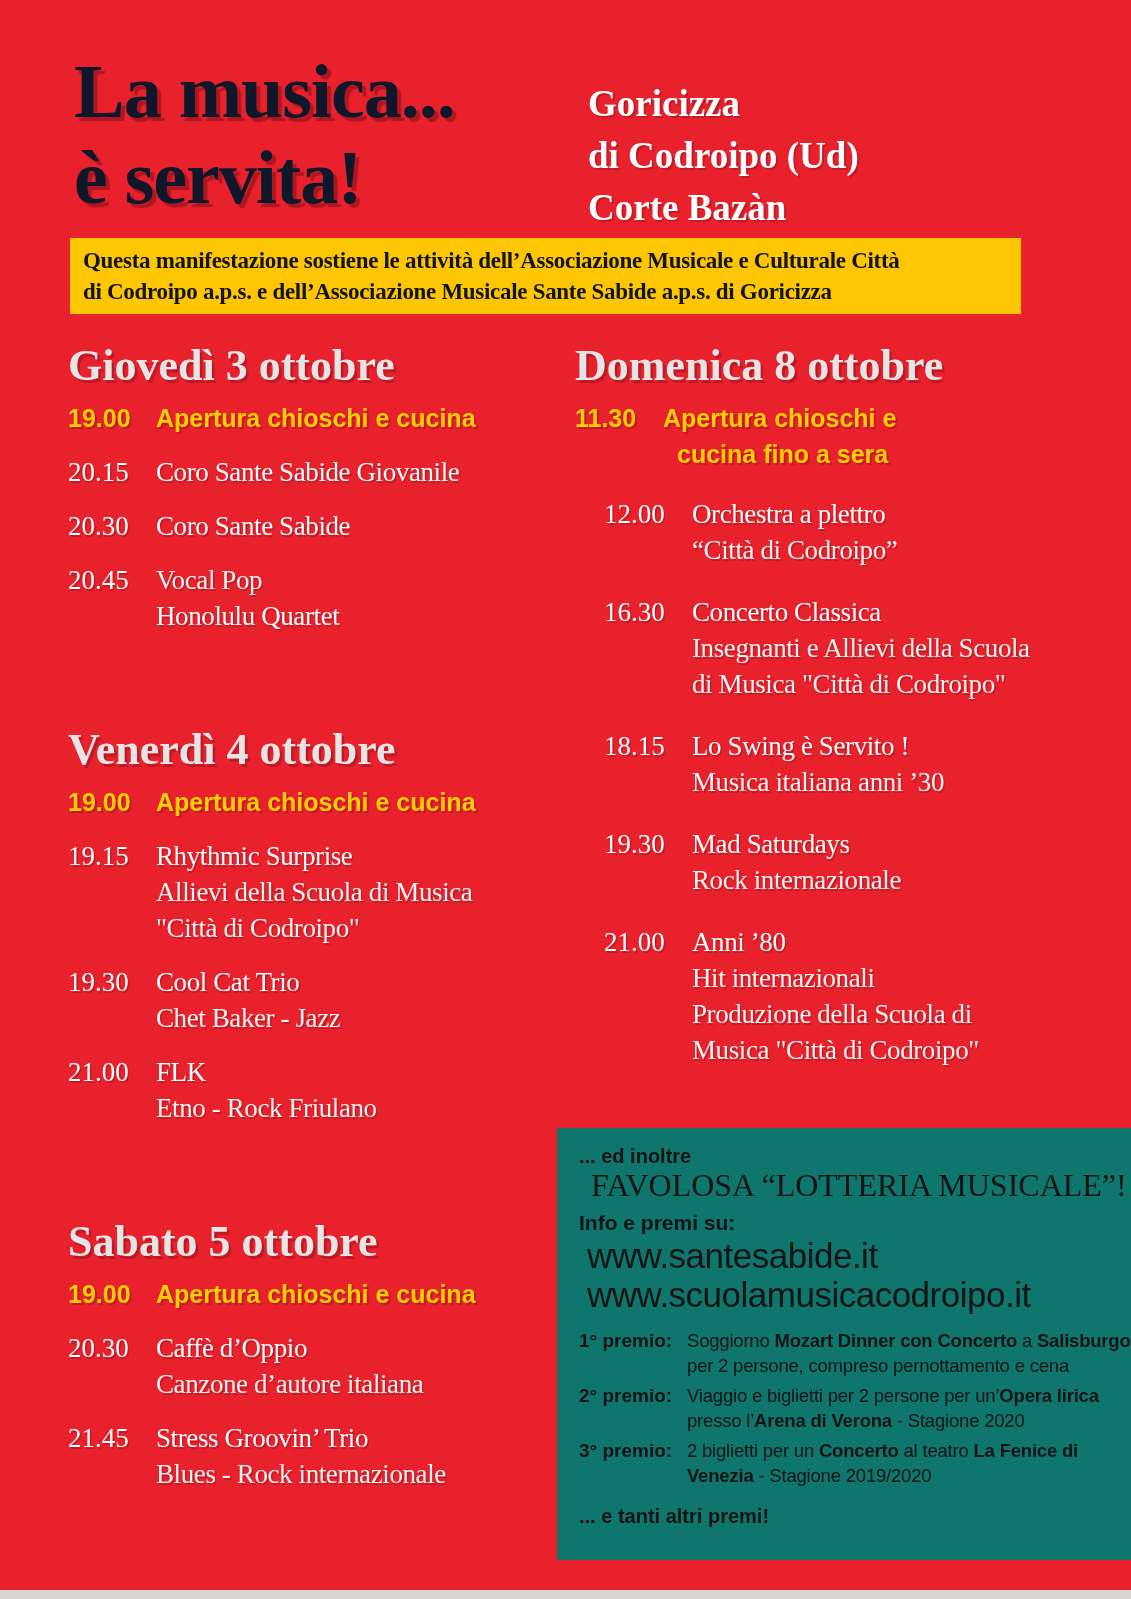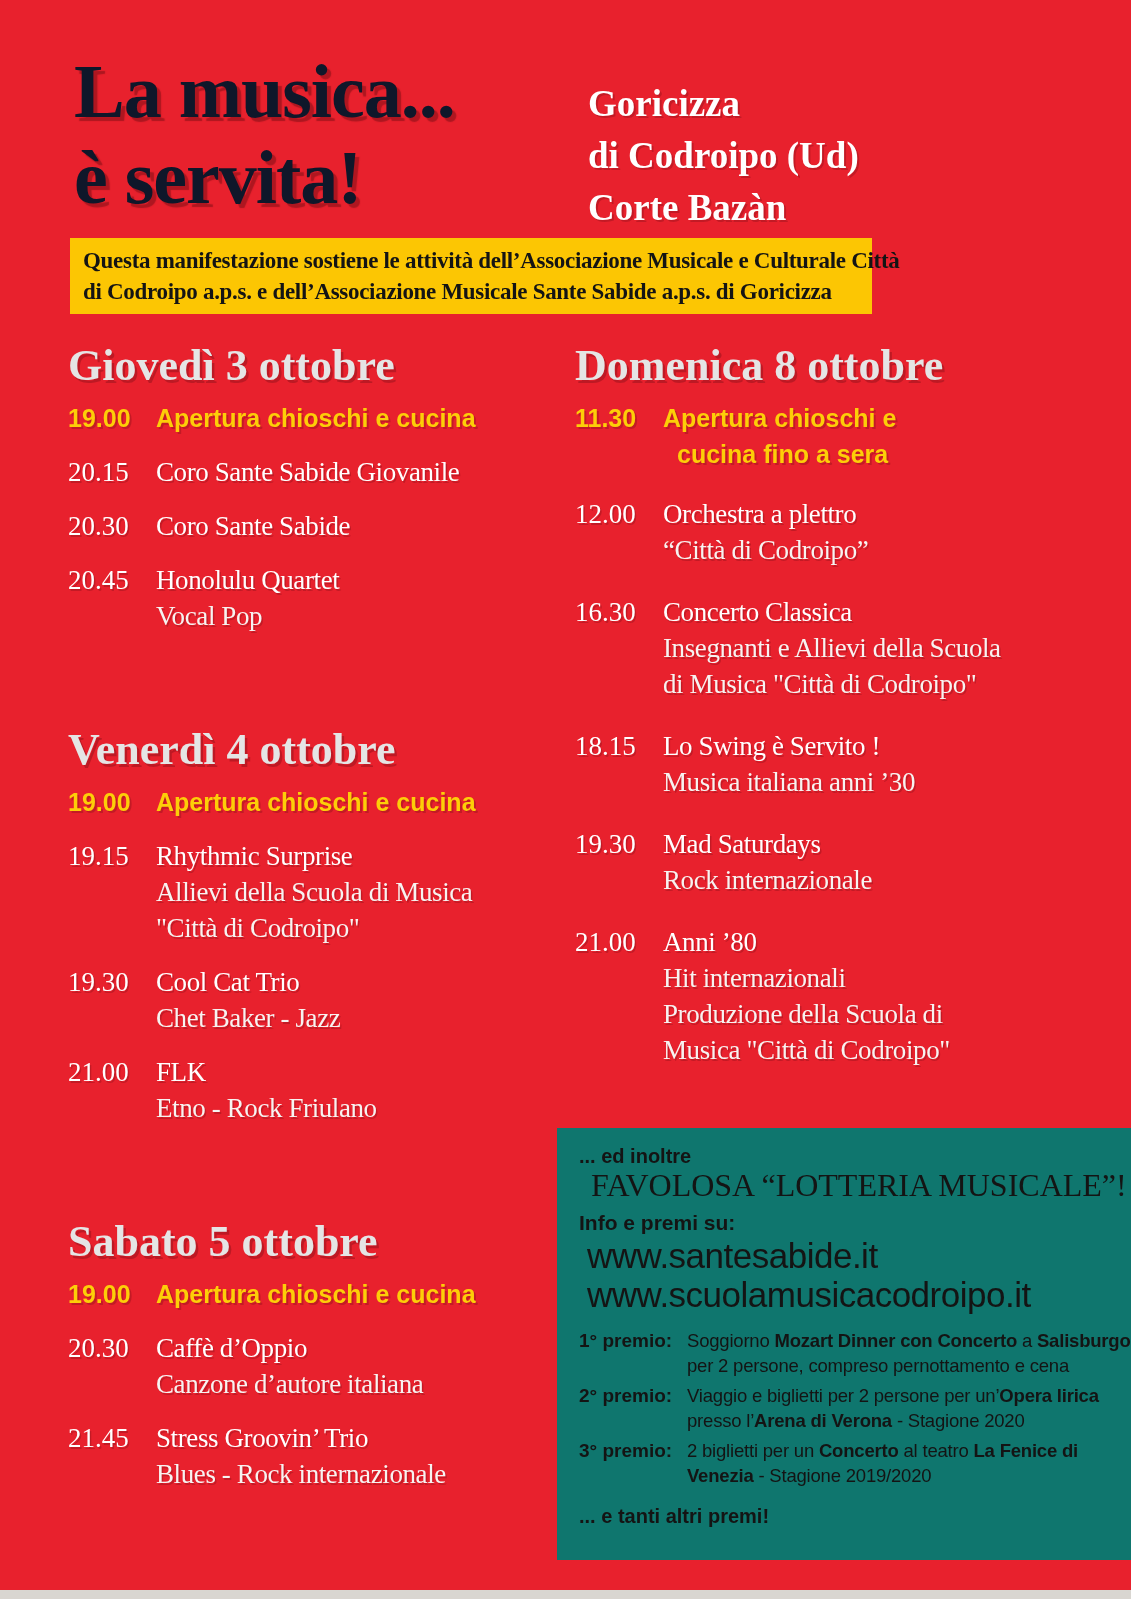--- a/index.html
+++ b/index.html
@@ -19,21 +19,21 @@
     letter-spacing:-1px;white-space:nowrap;
   }
   .location{
     position:absolute;left:588px;top:78px;
     color:#ffffff;font-weight:bold;
     font-size:37px;line-height:52px;
     text-shadow:2px 2px 0 rgba(125,14,22,0.35);
     white-space:nowrap;
   }
   .banner{
-    position:absolute;left:70px;top:238px;width:802px;height:76px;
+    position:absolute;left:70px;top:238px;width:951px;height:76px;
     background:#fcc603;color:#141414;
     box-sizing:border-box;padding:7px 13px 0 13px;
     font-weight:bold;font-size:23px;line-height:31px;
     letter-spacing:-0.3px;
   }
   .banner div{white-space:nowrap;}
   
   .col{position:absolute;top:338px;}
   .col-left{left:68px;width:482px;}
   .col-right{left:575px;width:522px;}
@@ -49,21 +49,21 @@
     font-family:"Liberation Sans", sans-serif;font-weight:bold;
     color:#fdce08;font-size:25px;line-height:36px;
     text-shadow:2px 2px 0 rgba(125,14,22,0.35);
   }
   .op-time{width:88px;flex:none;}
   .op-line{white-space:nowrap;}
   .op-line.indent2{margin-left:14px;}
   .col-right .opening{margin-bottom:24px;}
   .event{display:flex;margin-bottom:18px;color:#ffffff;
     text-shadow:1.5px 1.5px 0 rgba(125,14,22,0.35);}
-  .col-right .event{margin-bottom:26px;}
+  .col-right .event{margin-bottom:26px;margin-left:29px;}
   .ev-time{width:88px;flex:none;font-size:27px;line-height:36px;}
   .ev-text{flex:1;}
   .ev-line{font-size:27px;line-height:36px;white-space:nowrap;letter-spacing:-0.4px;}
   .ev-line.sub{color:#f7f3f1;}
   
   .lottery{
     position:absolute;left:557px;top:1128px;width:603px;height:432px;
     background:#0f766e;color:#141414;
     box-sizing:border-box;padding:16px 20px 0 22px;
     font-family:"Liberation Sans", sans-serif;
@@ -121,22 +121,22 @@
       </div>
       <div class="event">
         <div class="ev-time">20.30</div>
         <div class="ev-text">
           <div class="ev-line">Coro Sante Sabide</div>
         </div>
       </div>
       <div class="event">
         <div class="ev-time">20.45</div>
         <div class="ev-text">
+          <div class="ev-line sub">Vocal Pop</div>
           <div class="ev-line">Honolulu Quartet</div>
-          <div class="ev-line sub">Vocal Pop</div>
         </div>
       </div>
     </div>
 
     <div class="day day-gap">
       <div class="day-heading">Venerdì 4 ottobre</div>
       <div class="opening">
         <div class="op-time">19.00</div>
         <div>
           <div class="op-line">Apertura chioschi e cucina</div>

